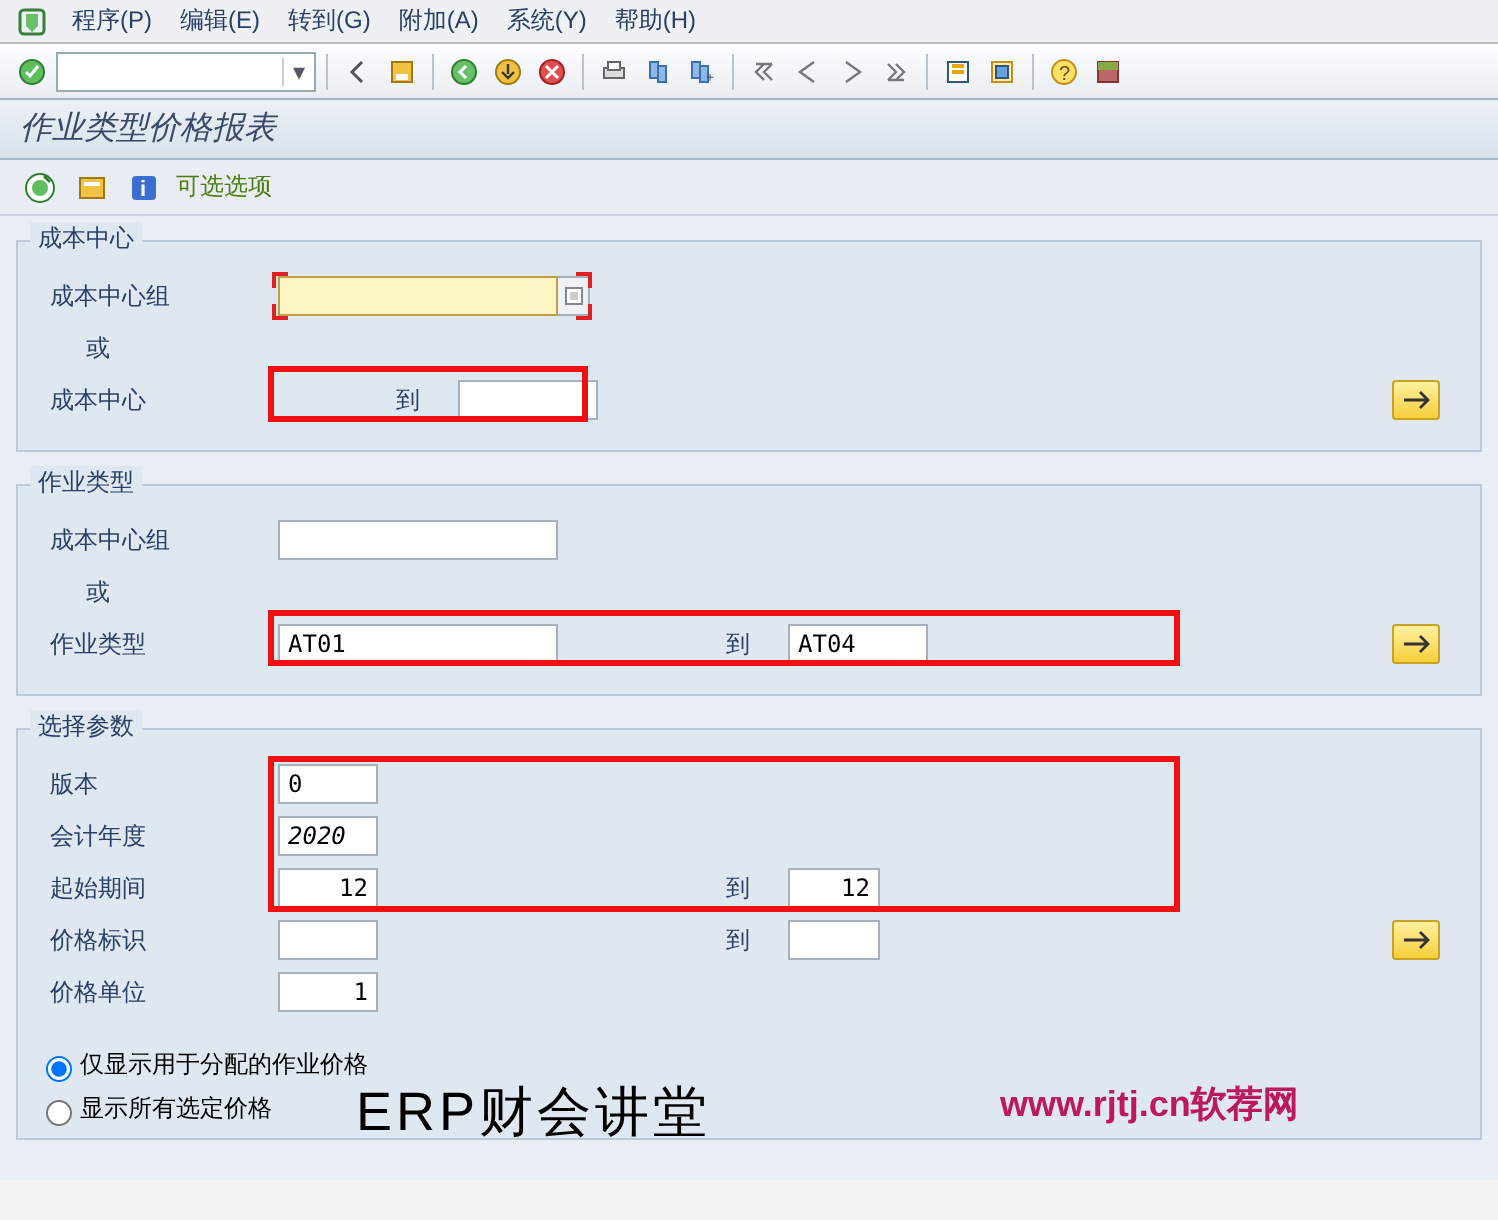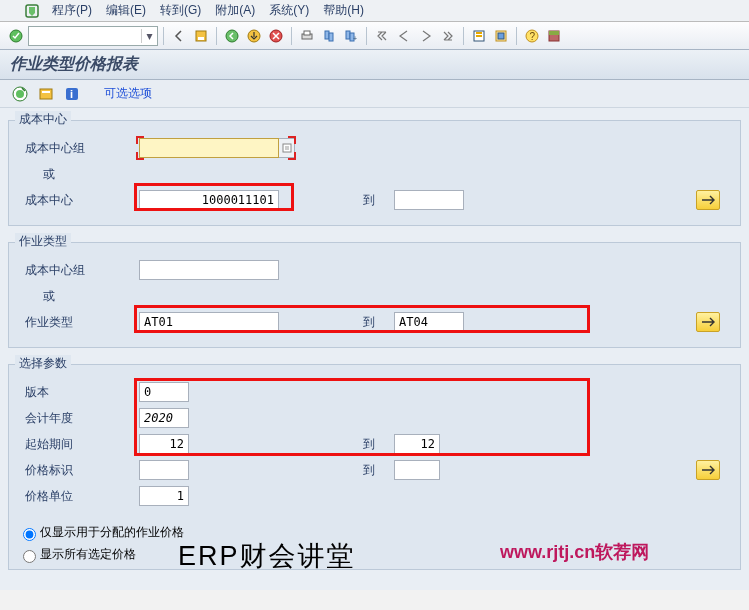--- a/index.html
+++ b/index.html
@@ -1,28 +1,28 @@
 <!DOCTYPE html>
 <html><head>
 <meta charset="utf-8">
 <style>
   * { margin:0; padding:0; box-sizing:border-box; }
   body { font-family:"Microsoft YaHei", Arial, sans-serif; font-size:12px; background:#f2f2f2; width:749px; height:610px; overflow:hidden; position:relative; }
-  .menubar { display:flex; align-items:center; height:22px; background:#eef1f4; border-bottom:1px solid #bbb; padding-left:24px; gap:2px; }
+  .menubar { display:flex; align-items:center; height:22px; background:#eef1f4; border-bottom:1px solid #bbb; padding-left:8px; gap:2px; }
   .menubar .menu-item { padding:2px 6px; color:#2a3f66; cursor:default; }
   .menu-icon { width:16px; height:16px; display:flex; align-items:center; justify-content:center; margin-right:4px;}
   .toolbar1 { display:flex; align-items:center; height:28px; background:linear-gradient(#fdfdfe,#e9edf3); border-bottom:1px solid #a7b4c4; padding-left:6px; gap:2px; }
   .tb-btn { width:20px; height:20px; display:flex; align-items:center; justify-content:center; border:1px solid transparent; border-radius:2px;}
   .tb-sep { width:1px; height:18px; background:#b8c4d0; margin:0 3px;}
   .tb-combo { width:130px; height:20px; border:1px solid #9aa; background:#fff; display:flex; align-items:center; }
   .tb-combo .dd { margin-left:auto; border-left:1px solid #ccc; width:16px; text-align:center; color:#556;}
   .title-strip { height:30px; background:linear-gradient(#ecf1f6,#d8e1ec); border-bottom:1px solid #a7b4c4; display:flex; align-items:center; padding-left:10px; }
-  .title-strip span { font-size:16px; font-style:italic; font-weight:bold; color:#3a4a66; }
+  .title-strip span { font-size:16px; font-style:italic; font-weight:normal; color:#3a4a66; }
   .sub-toolbar { height:28px; background:#e8edf3; border-bottom:1px solid #cdd6e0; display:flex; align-items:center; padding-left:10px; gap:6px;}
-  .sub-toolbar .txt { color:#1d4ed8;margin-left:16px; }
+  .sub-toolbar .txt { color:#4d7c0f; }
   .content { background:#e9eef4; padding:4px; }
   .group { background:#dfe7f0; border:1px solid #bcc9d8; margin:8px 4px 16px 4px; position:relative; padding:14px 10px 12px 10px;}
   .group-title { position:absolute; top:-2px; left:6px; background:#dfe7f0; color:#2a3f66; padding:0 4px; font-size:12px; transform:translateY(-8px);}
   .row { display:flex; align-items:center; height:26px; }
   .lbl { width:120px; padding-left:6px; color:#2a3f66;}
   .lbl.indent { padding-left:24px;}
   .fld-area { position:relative; width:165px; }
   .input { height:20px; border:1px solid #a8b0bc; background:#fff; padding:0 4px; font-family:monospace; font-size:12px; }
   .input.yellow { background:#fef5c4; border-color:#c0a040;}
   .bracket { position:absolute; pointer-events:none; }
@@ -213,23 +213,20 @@
               <rect x="3" y="3" width="4" height="4" fill="#ccc"></rect>
             </svg>
           </div>
       </div>
     </div>
     <div class="row">
         <div class="lbl indent">或</div>
       </div>
     <div class="row" style="position:relative;">
       <div class="lbl">成本中心</div>
-      <div class="fld-area">
-        <input class="input" style="width: 140px; text-align: right;" value="1000011101">
-      </div>
       <div class="to-col">到</div>
       <input class="input input2" value="" style="">
       <div class="mbtn">
           <svg width="14" height="10">
             <path d="M1 5 L12 5 M9 1 L13 5 L9 9" stroke="#333" stroke-width="1.4" fill="none"></path>
           </svg>
         </div>
       <div class="red-box" style="left:115px; top:-4px; width:160px; height:28px;"></div>
     </div>
   </div>

